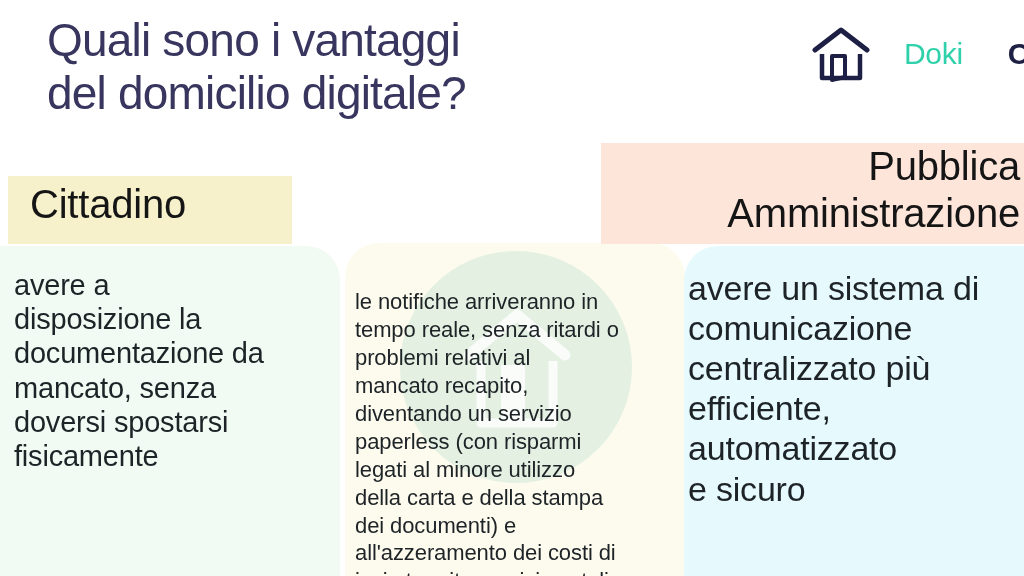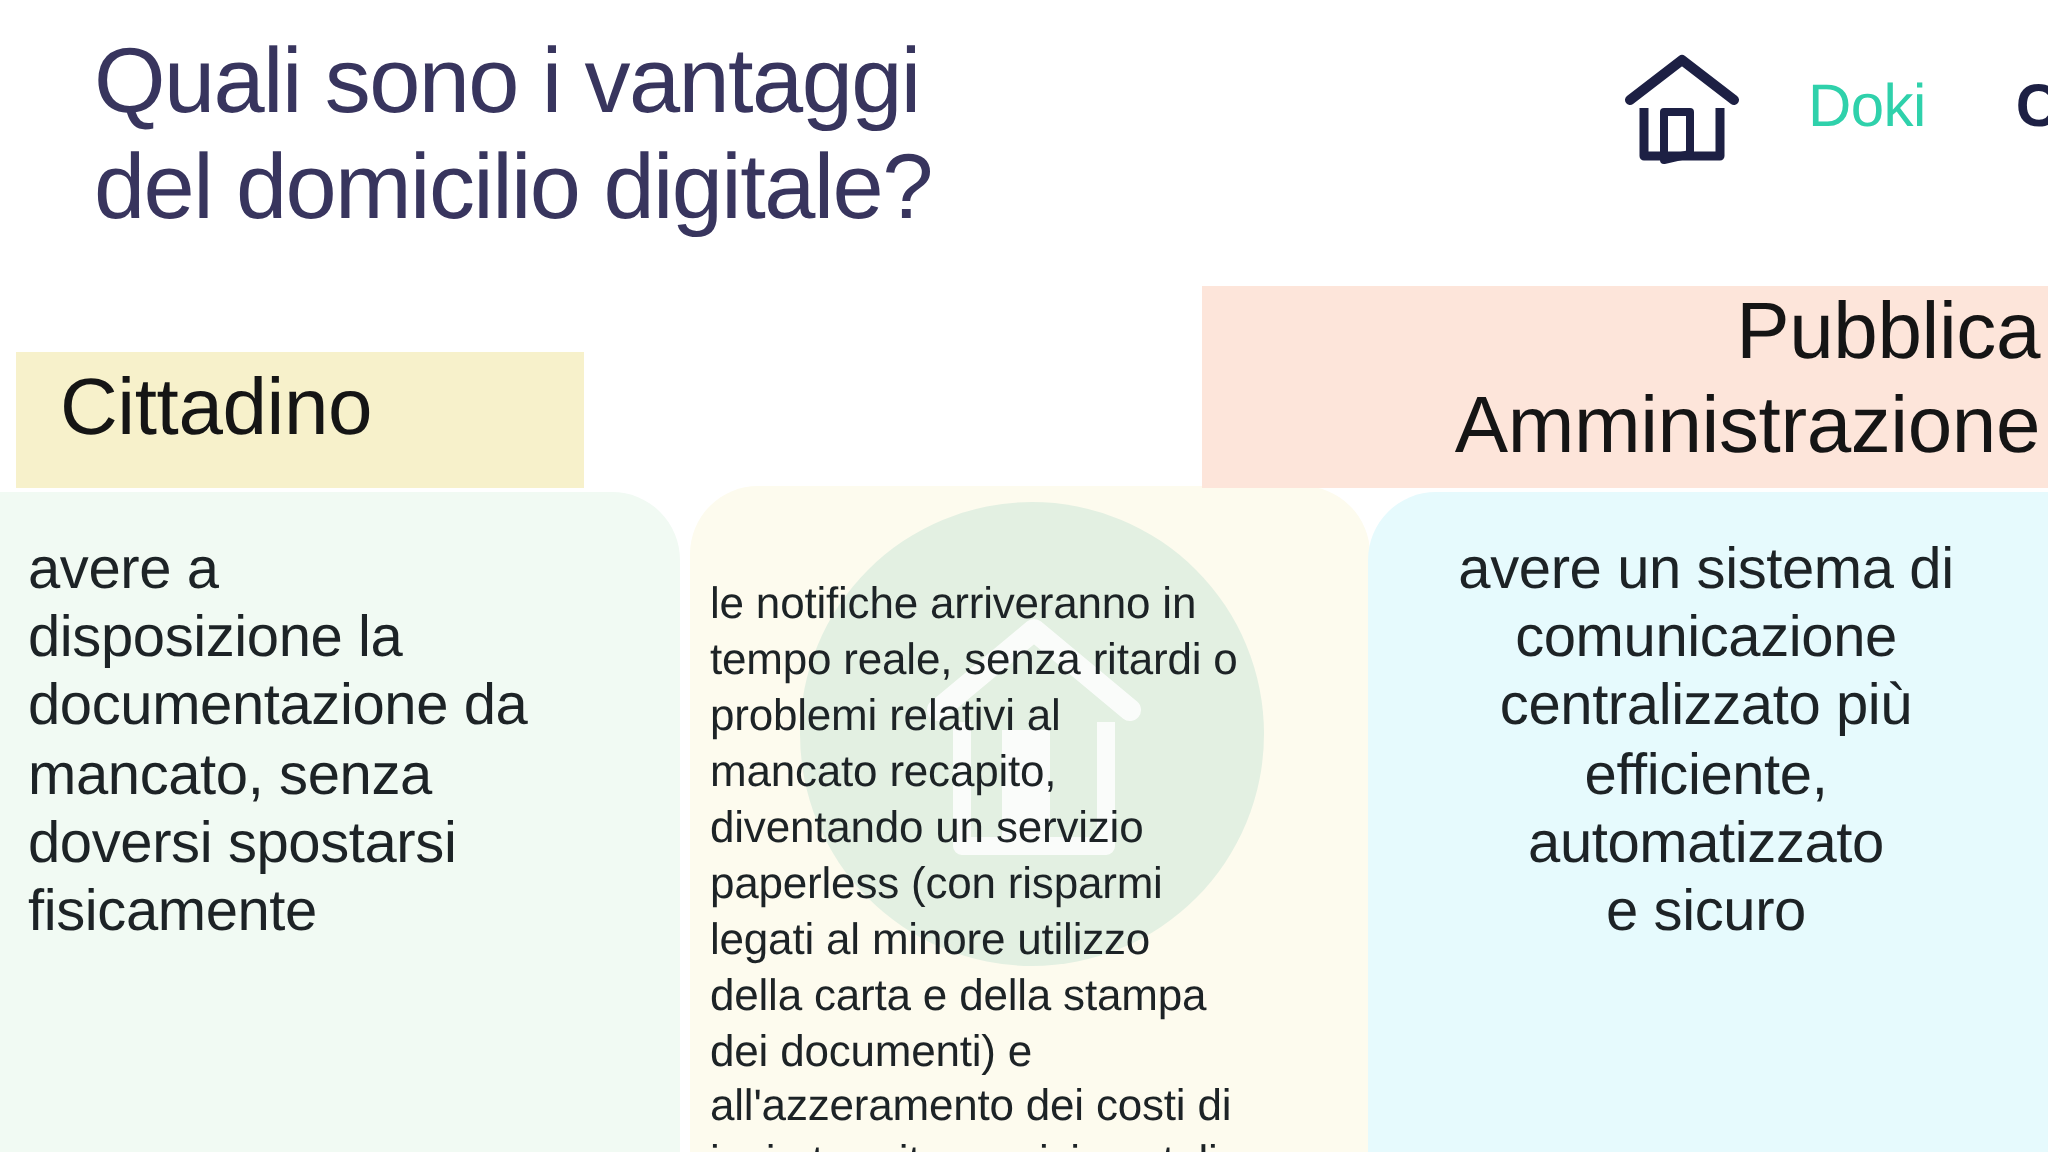--- a/index.html
+++ b/index.html
@@ -168,23 +168,23 @@
     width: 332px;
     font-size: 22px;
     line-height: 1.27;
     text-align: left;
     letter-spacing: -0.1px;
   }
   #text-right {
     left: 688px;
     top: 268px;
     width: 330px;
-    font-size: 29px;
+    font-size: 34px;
     line-height: 1.18;
-    text-align: center;
+    text-align: left;
     letter-spacing: -0.2px;
   }
 </style>
 </head>
 <body>
 
 <div id="slide">
 
   <div class="panel" id="panel-left"></div>
 

